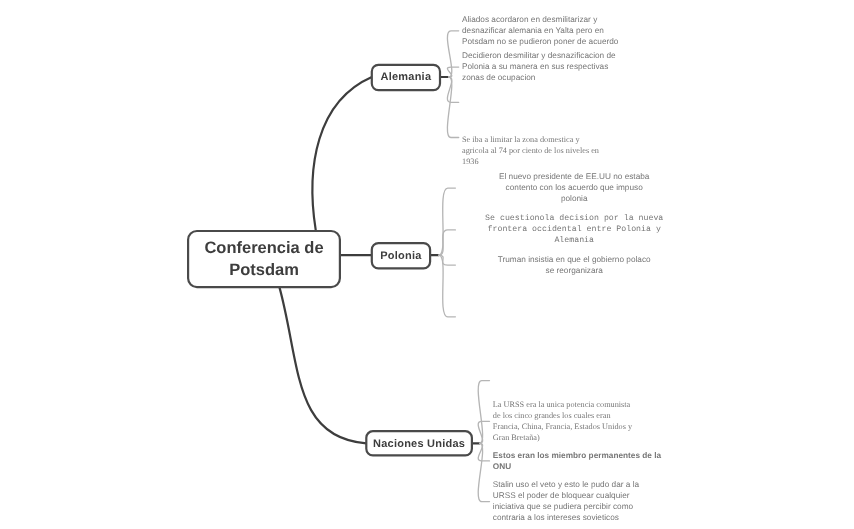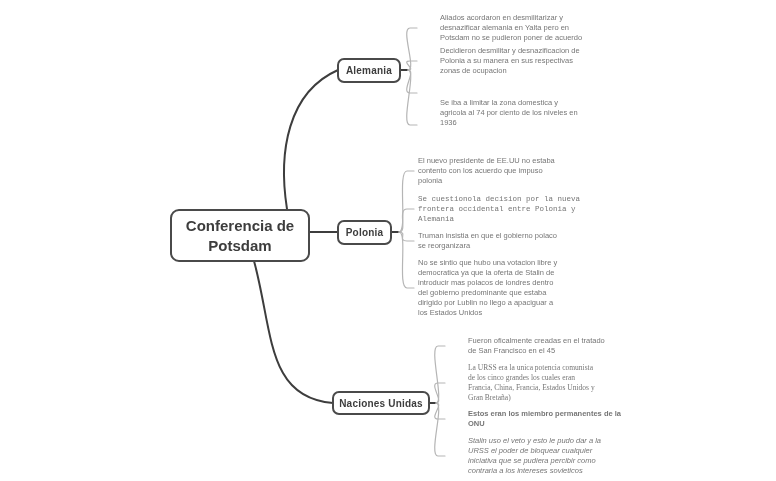--- a/index.html
+++ b/index.html
@@ -18,26 +18,26 @@
     left:170px;top:209px;width:140px;height:53px;
     border-radius:9px;border-width:2.5px;font-size:15px;line-height:1.3;
     padding:0 8px;
   }
   .branch{font-size:10px;letter-spacing:.2px;}
   .branch.alemania{left:337px;top:58px;width:64px;height:25px;}
   .branch.polonia{left:337px;top:220px;width:55px;height:25px;}
   .branch.naciones{left:332px;top:391px;width:98px;height:24px;}
   .leaf{
     position:absolute;font-size:7.5px;line-height:10px;color:#767676;
-    white-space:pre-line;width:210px;margin-left:20px;
+    white-space:pre-line;width:210px;
   }
-  .a{left:420px;} .p{left:398px;} .n{left:448px;}
-  .a1{top:13px;} .a2{top:46px;} .a3{top:83px;} .a4{top:98px;}
+  .a{left:420px;} .p{left:417px;text-align:center;} .n{left:448px;}
+  .a1{top:13px;} .a2{top:46px;} .a3{top:83px;} .a4{top:122px;font-family:Liberation Serif, serif;}
   .p1{top:156px;} .p2{top:194px;font-family:Liberation Mono, monospace;} .p3{top:231px;} .p4{top:258px;}
-  .n1{top:336px;} .n2{top:363px;font-family:Liberation Serif, serif;} .n3{top:409px;font-weight:bold;} .n4{top:436px;font-style:italic;}
+  .n1{top:336px;} .n2{top:363px;font-family:Liberation Serif, serif;} .n3{top:409px;font-weight:bold;} .n4{top:436px;}
 </style>
 </head>
 <body>
 
 <div class="canvas">
 
   <svg class="wires" viewBox="0 0 776 481" aria-hidden="true">
     <g fill="none" stroke-width="2" stroke-linecap="round" stroke="#3d3d3d">
       <path d="M 287 209 C 278 152 288 92 338 70"></path>
       <path d="M 309 232 C 318 232 328 232 338 232"></path>
@@ -87,29 +87,21 @@
 1936</div>
 
   <div class="leaf p p1">El nuevo presidente de EE.UU no estaba
 contento con los acuerdo que impuso
 polonia</div>
   <div class="leaf p p2">Se cuestionola decision por la nueva
 frontera occidental entre Polonia y
 Alemania</div>
   <div class="leaf p p3">Truman insistia en que el gobierno polaco
 se reorganizara</div>
-  <div class="leaf p p4">No se sintio que hubo una votacion libre y
-democratica ya que la oferta de Stalin de
-introducir mas polacos de londres dentro
-del gobierno predominante que estaba
-dirigido por Lublin no llego a apaciguar a
-los Estados Unidos</div>
 
-  <div class="leaf n n1">Fueron oficalmente creadas en el tratado
-de San Francisco en el 45</div>
   <div class="leaf n n2">La URSS era la unica potencia comunista
 de los cinco grandes los cuales eran
 Francia, China, Francia, Estados Unidos y
 Gran Bretaña)</div>
   <div class="leaf n n3">Estos eran los miembro permanentes de la
 ONU</div>
   <div class="leaf n n4">Stalin uso el veto y esto le pudo dar a la
 URSS el poder de bloquear cualquier
 iniciativa que se pudiera percibir como
 contraria a los intereses sovieticos</div>

